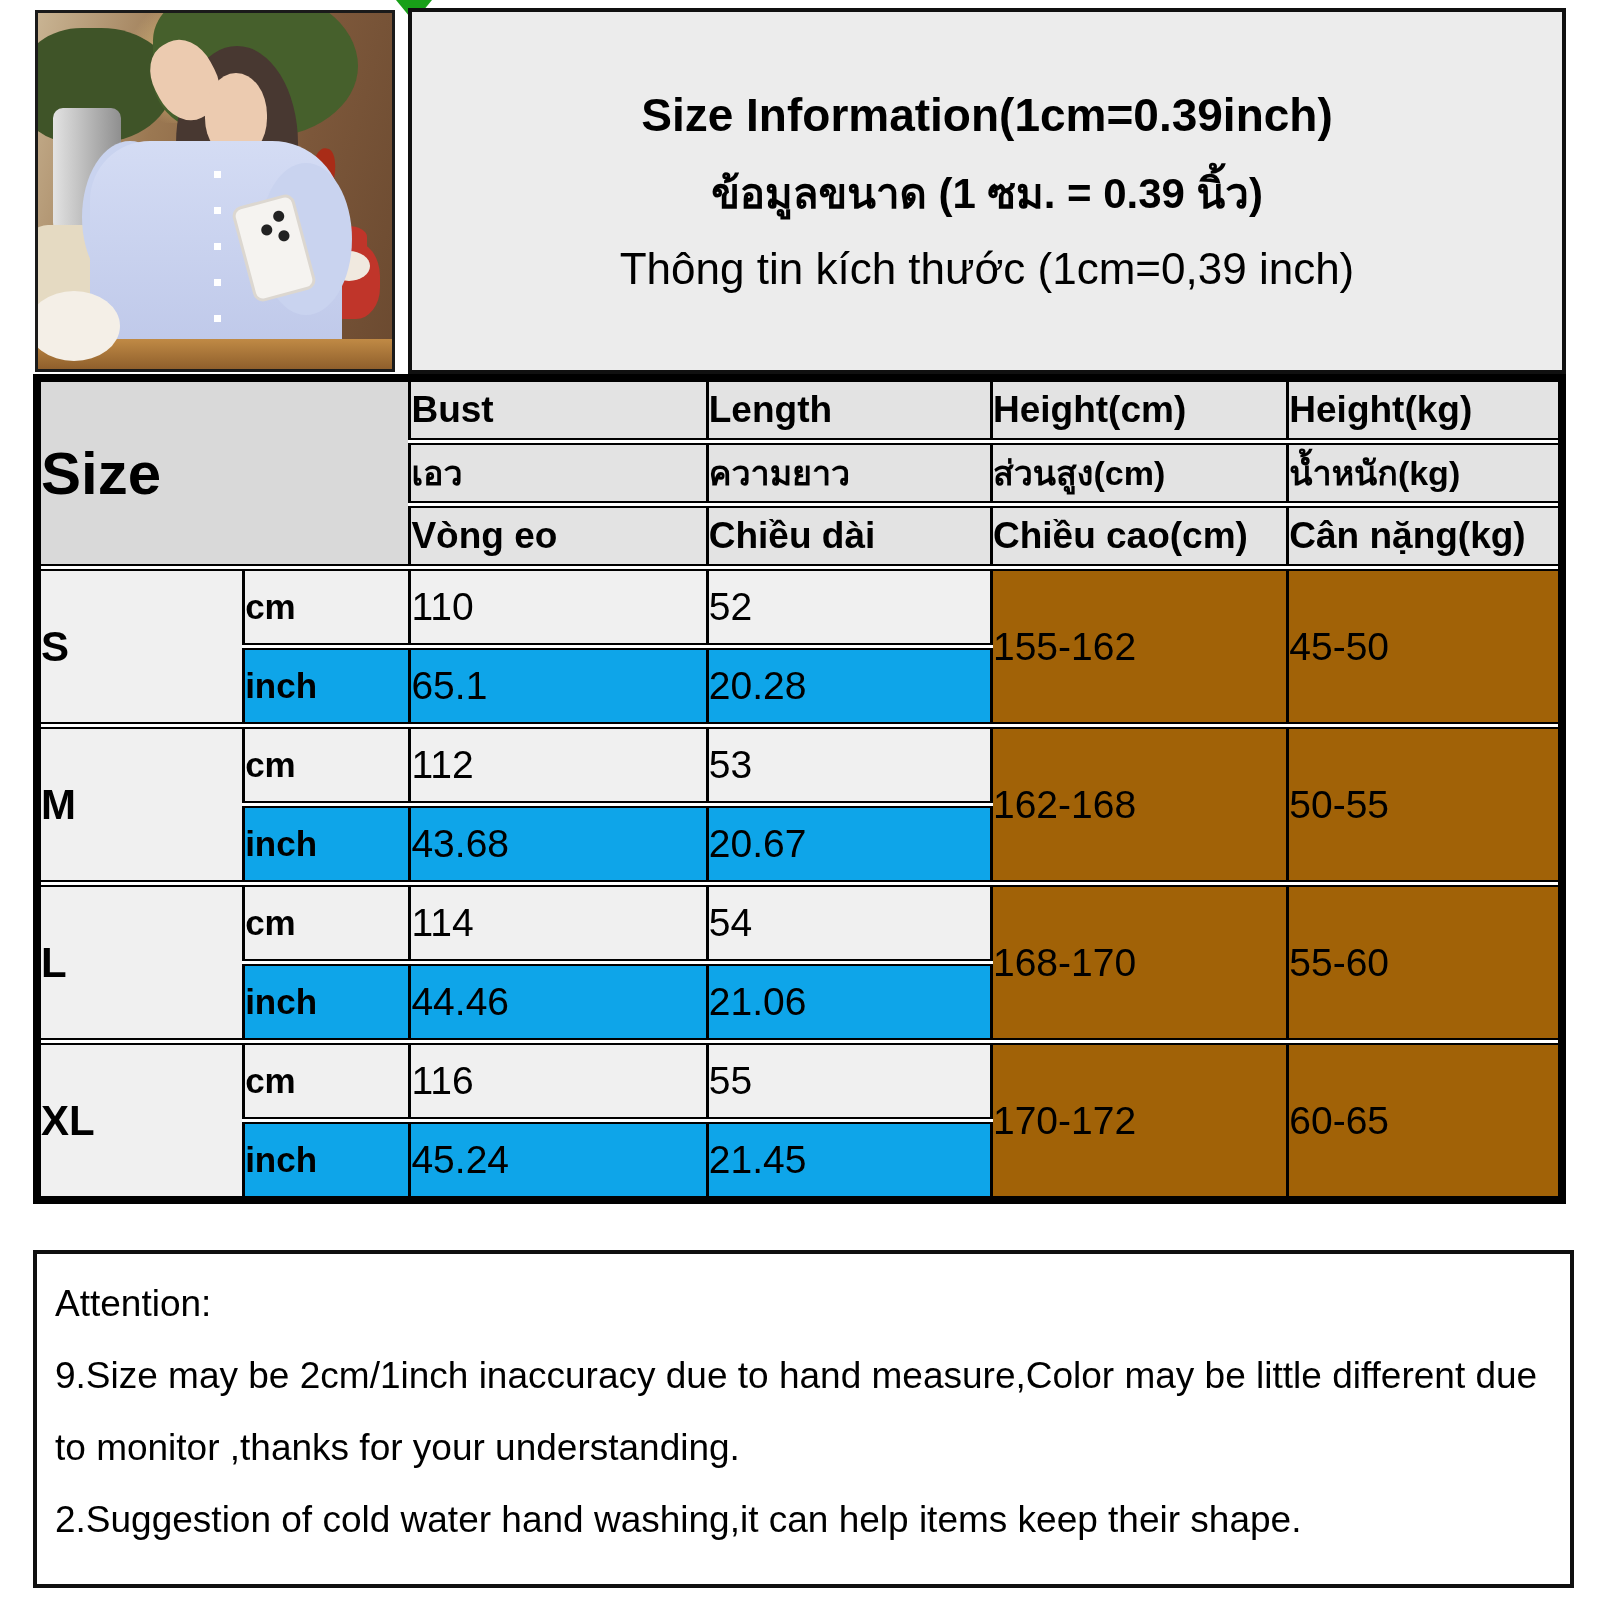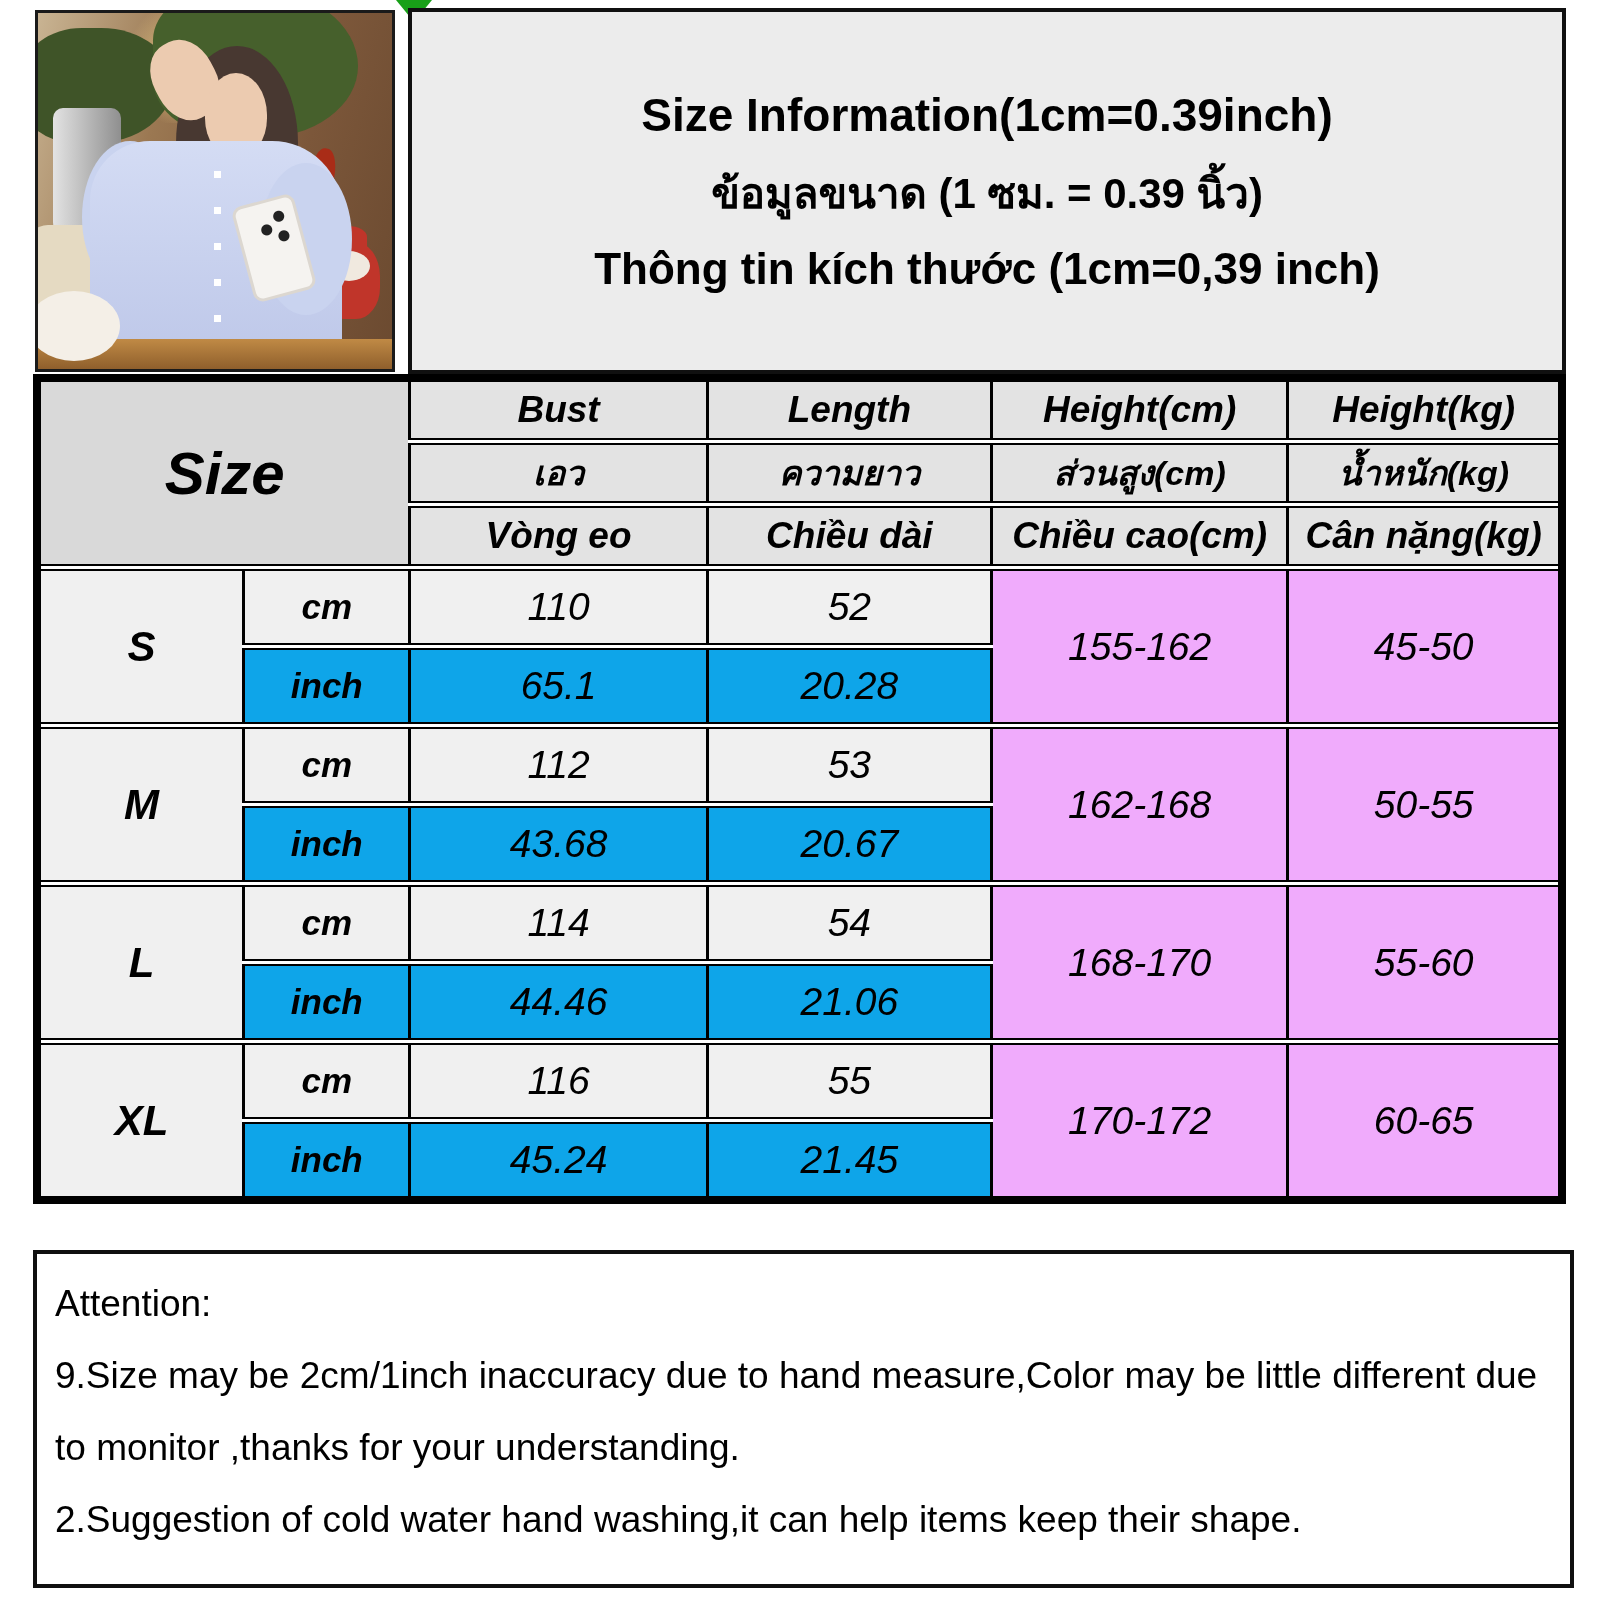--- a/index.html
+++ b/index.html
@@ -41,39 +41,39 @@
   .corner-flag{position:absolute;left:396px;top:0;width:0;height:0;
                border-left:18px solid transparent;border-right:18px solid transparent;
                border-top:22px solid #18a018;}
 
   
   .title-panel{position:absolute;left:408px;top:8px;width:1150px;height:358px;
                background:#ececec;border:4px solid #101010;
                display:flex;flex-direction:column;justify-content:center;align-items:center;gap:18px;}
   .title-en{font-size:46px;font-weight:bold;}
   .title-th{font-size:42px;font-weight:bold;}
-  .title-vi{font-size:44px;font-weight:bold;}
+  .title-vi{font-size:44px;font-weight:normal;}
 
   
   .table-wrap{position:absolute;left:33px;top:374px;}
   table.size-table{border-collapse:collapse;table-layout:fixed;width:1533px;border:8px solid #000;}
   .size-table td{border-left:3px solid #000;border-right:3px solid #000;
                  border-top:7px double #000;border-bottom:7px double #000;
-                 text-align:center;vertical-align:middle;padding:0;overflow:hidden;font-style:italic;}
+                 vertical-align:middle;padding:0;overflow:hidden;}
   .hdr-row td{height:56px;background:#e3e3e3;font-weight:bold;}
   .hdr-en{font-size:37px;}
   .hdr-th{font-size:34px;}
   .hdr-vi{font-size:37px;}
   .corner-cell{background:#d9d9d9 !important;font-size:60px;font-weight:bold;}
   .size-cell{background:#d9d9d9;font-size:42px;font-weight:bold;}
   .unit-cell{font-size:35px;font-weight:bold;}
   .val{font-size:39px;font-weight:normal;}
   .row-cm td{height:72px;background:#f0f0f0;}
   .row-inch td{height:72px;background:#0ea5e9;}
-  td.range-cell{background:#f0abfc;}
+  td.range-cell{background:#a16207;}
 
   
   .attention{position:absolute;left:33px;top:1250px;width:1501px;height:302px;
              background:#ffffff;border:4px solid #101010;padding:14px 14px 14px 18px;
              font-size:37px;line-height:1.95;}
 </style>
 </head>
 <body>
 
 <div class="page">

